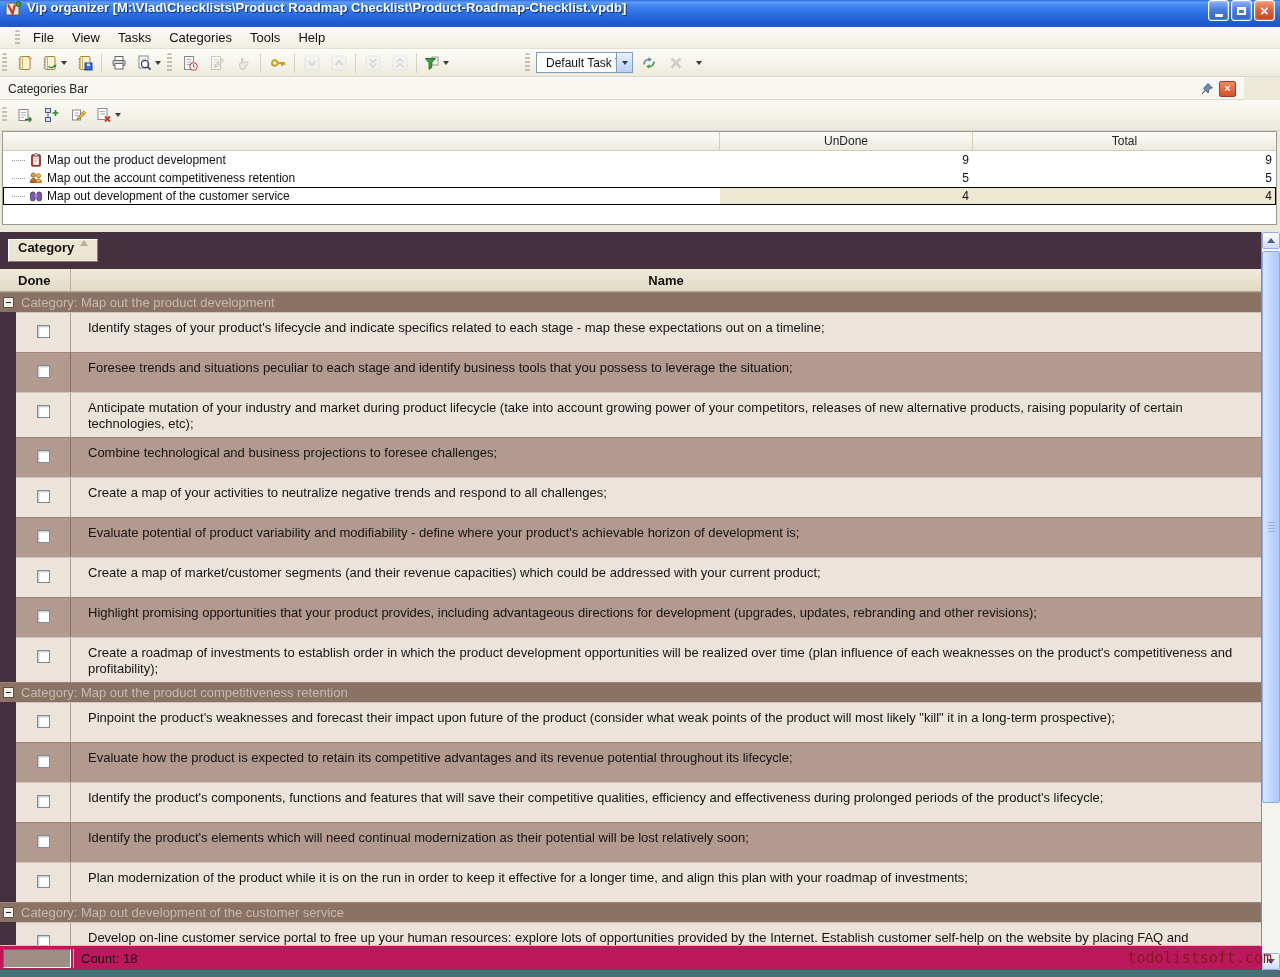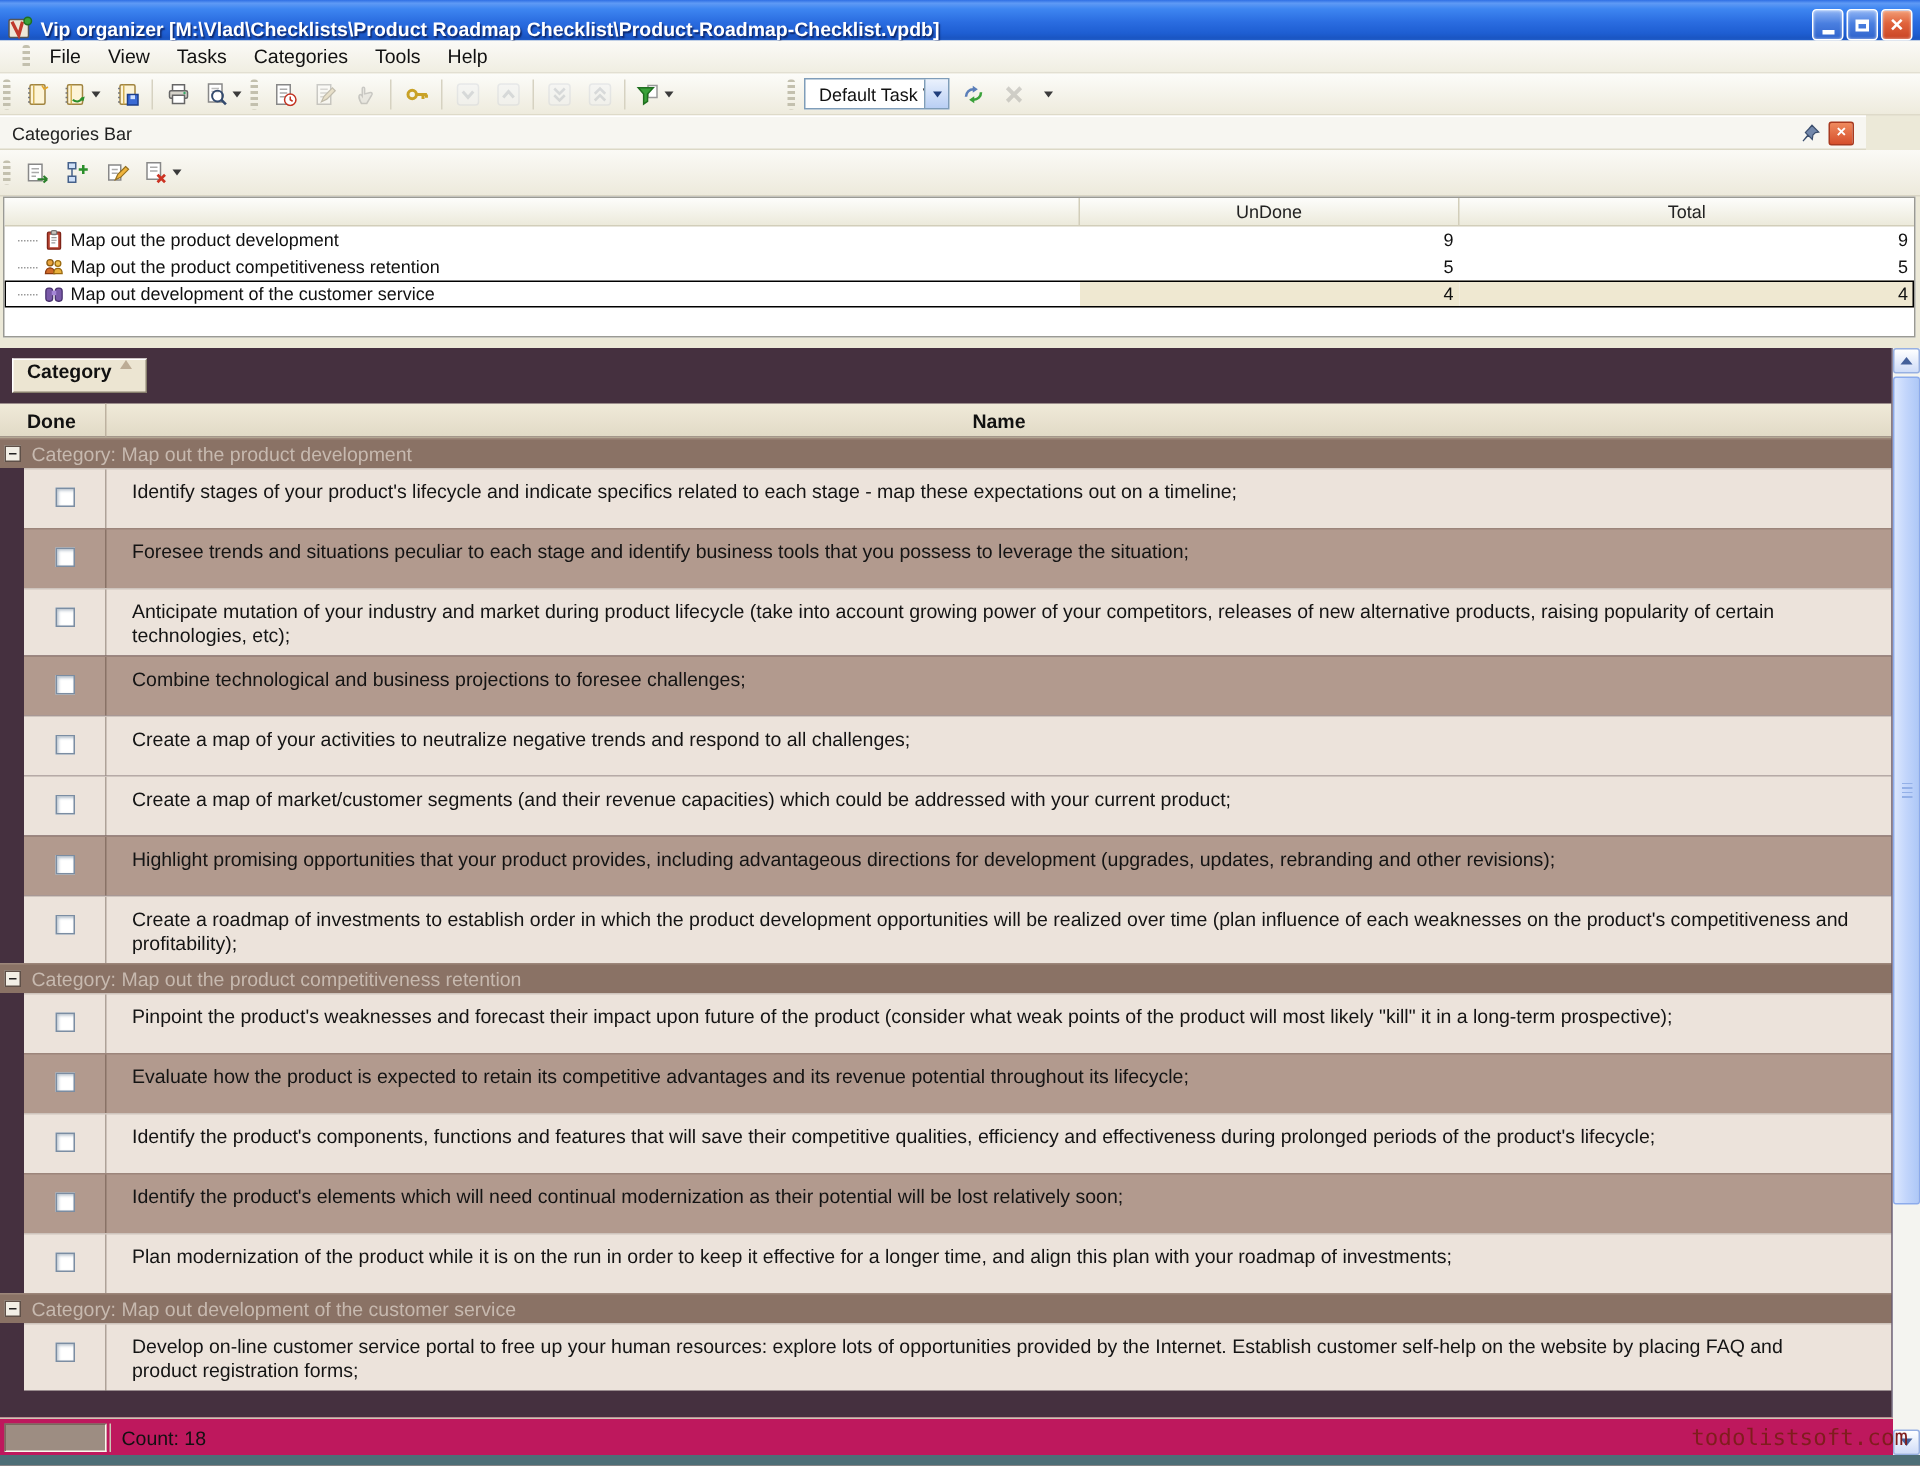--- a/index.html
+++ b/index.html
@@ -3,21 +3,21 @@
 <meta charset="utf-8">
 <style>
   html,body{margin:0;padding:0}
   body{width:1280px;height:977px;position:relative;overflow:hidden;
        font-family:"Liberation Sans",sans-serif;background:#ece9d8;color:#111}
   .abs{position:absolute}
 
   
   .titlebar{left:0;top:0;width:1280px;height:27px;box-sizing:border-box;
     background:linear-gradient(180deg,#2f6fe4 0%,#5f9af5 8%,#3e86f1 22%,#2a6ce0 55%,#1e5ed2 82%,#1a55c2 94%,#2360cc 100%);
-    display:flex;align-items:flex-end;padding:0 5px}
+    display:flex;align-items:flex-start;padding:0 5px}
   .app-icon{width:17px;height:17px;flex:none}
   .title-text{color:#fff;font-weight:bold;font-size:13px;margin-left:5px;white-space:nowrap;
     text-shadow:1px 1px 1px rgba(10,30,90,.85)}
   .win-btns{margin-left:auto;display:flex;gap:2px}
   .wbtn{width:21px;height:21px;border-radius:3px;border:1px solid #fff;box-sizing:border-box;
     display:flex;align-items:center;justify-content:center;color:#fff;
     background:linear-gradient(180deg,#8fb4f5 0%,#4a7fe0 45%,#2f63cc 100%);box-shadow:inset 0 0 2px rgba(255,255,255,.7)}
   .wbtn.close{background:linear-gradient(180deg,#f29d76 0%,#e0633c 45%,#c94424 100%)}
   .g-min{width:8px;height:3px;background:#fff;margin-top:9px}
   .g-max{width:9px;height:8px;border:2px solid #fff;border-top-width:3px;box-sizing:border-box}
@@ -417,21 +417,21 @@
         <div class="cat-name">
           <span class="tree-stub"></span>
           <span class="cat-icn">
             <svg viewBox="0 0 16 16">
               <circle cx="5" cy="4.8" r="2.4" fill="#e8a33c" stroke="#8a5a10"></circle>
               <path d="M1.5 13c0-3 1.9-4.4 3.5-4.4S8.5 10 8.5 13z" fill="#d06a28" stroke="#8a3a10"></path>
               <circle cx="11" cy="5.3" r="2.2" fill="#f0c050" stroke="#9a6a10"></circle>
               <path d="M7.8 13c0-2.6 1.6-3.9 3.2-3.9s3.2 1.3 3.2 3.9z" fill="#e8b03c" stroke="#9a6a10"></path>
             </svg>
           </span>
-          <span class="cat-label">Map out the product competitiveness retention</span>
+          <span class="cat-label">Map out the account competitiveness retention</span>
         </div>
         <div class="cat-num">5</div>
         <div class="cat-num total">5</div>
       </div>
       <div class="cat-row selected">
         <div class="cat-name">
           <span class="tree-stub"></span>
           <span class="cat-icn">
             <svg viewBox="0 0 16 16">
               <rect x="1.8" y="3.5" width="5.2" height="10" rx="2.2" fill="#7a5aa8" stroke="#4a3370"></rect>
@@ -486,20 +486,26 @@
           <span class="cb"></span>
         </div>
         <div class="t-name">Combine technological and business projections to foresee challenges;</div>
       </div>
       <div class="task-row light">
         <div class="t-done">
           <span class="cb"></span>
         </div>
         <div class="t-name">Create a map of your activities to neutralize negative trends and respond to all challenges;</div>
       </div>
+      <div class="task-row dark">
+        <div class="t-done">
+          <span class="cb"></span>
+        </div>
+        <div class="t-name">Evaluate potential of product variability and modifiability - define where your product's achievable horizon of development is;</div>
+      </div>
       <div class="task-row light">
         <div class="t-done">
           <span class="cb"></span>
         </div>
         <div class="t-name">Create a map of market/customer segments (and their revenue capacities) which could be addressed with your current product;</div>
       </div>
       <div class="task-row dark">
         <div class="t-done">
           <span class="cb"></span>
         </div>

